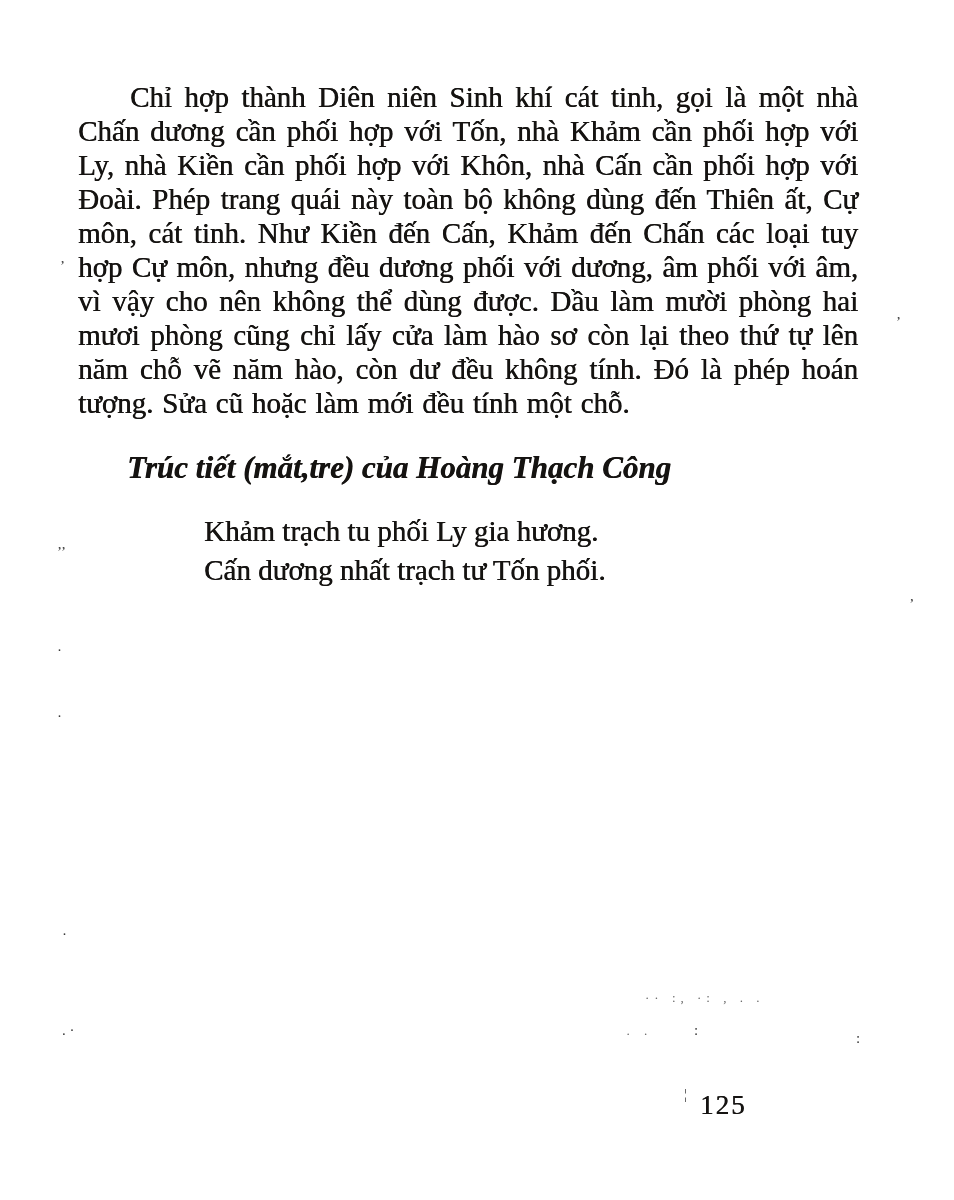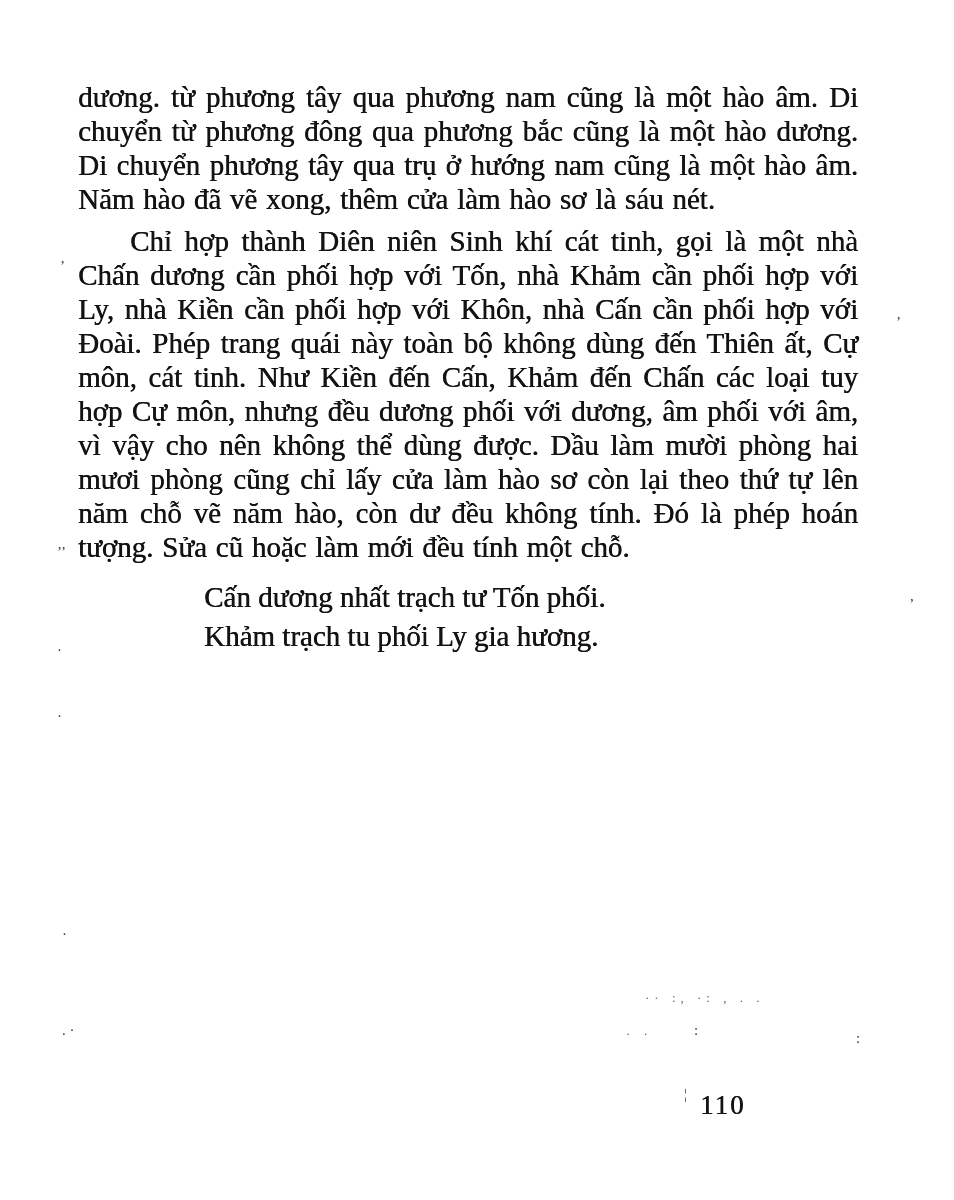--- a/index.html
+++ b/index.html
@@ -57,35 +57,35 @@
     color: #3a3a3a;
     white-space: pre;
   }
   .artifact.faint { color: #6a6a6a; font-size: 13px; letter-spacing: 5px; }
 </style>
 </head>
 <body>
 
 <div class="page-body">
 
-  <p class="para">dương. từ phương tây qua phương nam cũng là một hào âm. Di chuyển từ phương đông qua phương bắc cũng là một hào dương. Di chuyển phương tây qua trụ ở hướng nam cũng là một hào âm. Năm hào đã vẽ xong, thêm cửa làm hào sơ là sáu nét.</p>
 
 
   <p class="para indent">Chỉ hợp thành Diên niên Sinh khí cát tinh, gọi là một nhà Chấn dương cần phối hợp với Tốn, nhà Khảm cần phối hợp với Ly, nhà Kiền cần phối hợp với Khôn, nhà Cấn cần phối hợp với Đoài. Phép trang quái này toàn bộ không dùng đến Thiên ất, Cự môn, cát tinh. Như Kiền đến Cấn, Khảm đến Chấn các loại tuy hợp Cự môn, nhưng đều dương phối với dương, âm phối với âm, vì vậy cho nên không thể dùng được. Dầu làm mười phòng hai mươi phòng cũng chỉ lấy cửa làm hào sơ còn lại theo thứ tự lên năm chỗ vẽ năm hào, còn dư đều không tính. Đó là phép hoán tượng. Sửa cũ hoặc làm mới đều tính một chỗ.</p>
 
+  <h2 class="section-heading">Trúc tiết (mắt,tre) của Hoàng Thạch Công</h2>
 
 
   <div class="verse">
+    <p>Khảm trạch tu phối Ly gia hương.</p>
     <p>Cấn dương nhất trạch tư Tốn phối.</p>
-    <p>Khảm trạch tu phối Ly gia hương.</p>
   </div>
 
 </div>
 
-<div class="page-number">110</div>
+<div class="page-number">125</div>
 
 <span class="artifact" style="left:60px;  top:258px;">’</span>
 <span class="artifact" style="left:896px; top:314px;">’</span>
 <span class="artifact" style="left:57px;  top:544px;">’’</span>
 <span class="artifact" style="left:910px; top:588px;">,</span>
 <span class="artifact" style="left:57px;  top:642px;">·</span>
 <span class="artifact" style="left:57px;  top:708px;">·</span>
 <span class="artifact" style="left:62px;  top:926px;">·</span>
 <span class="artifact faint" style="left:645px; top:990px;">·· :, ·: , . .</span>
 <span class="artifact" style="left:62px;  top:1022px;">. ·</span>

